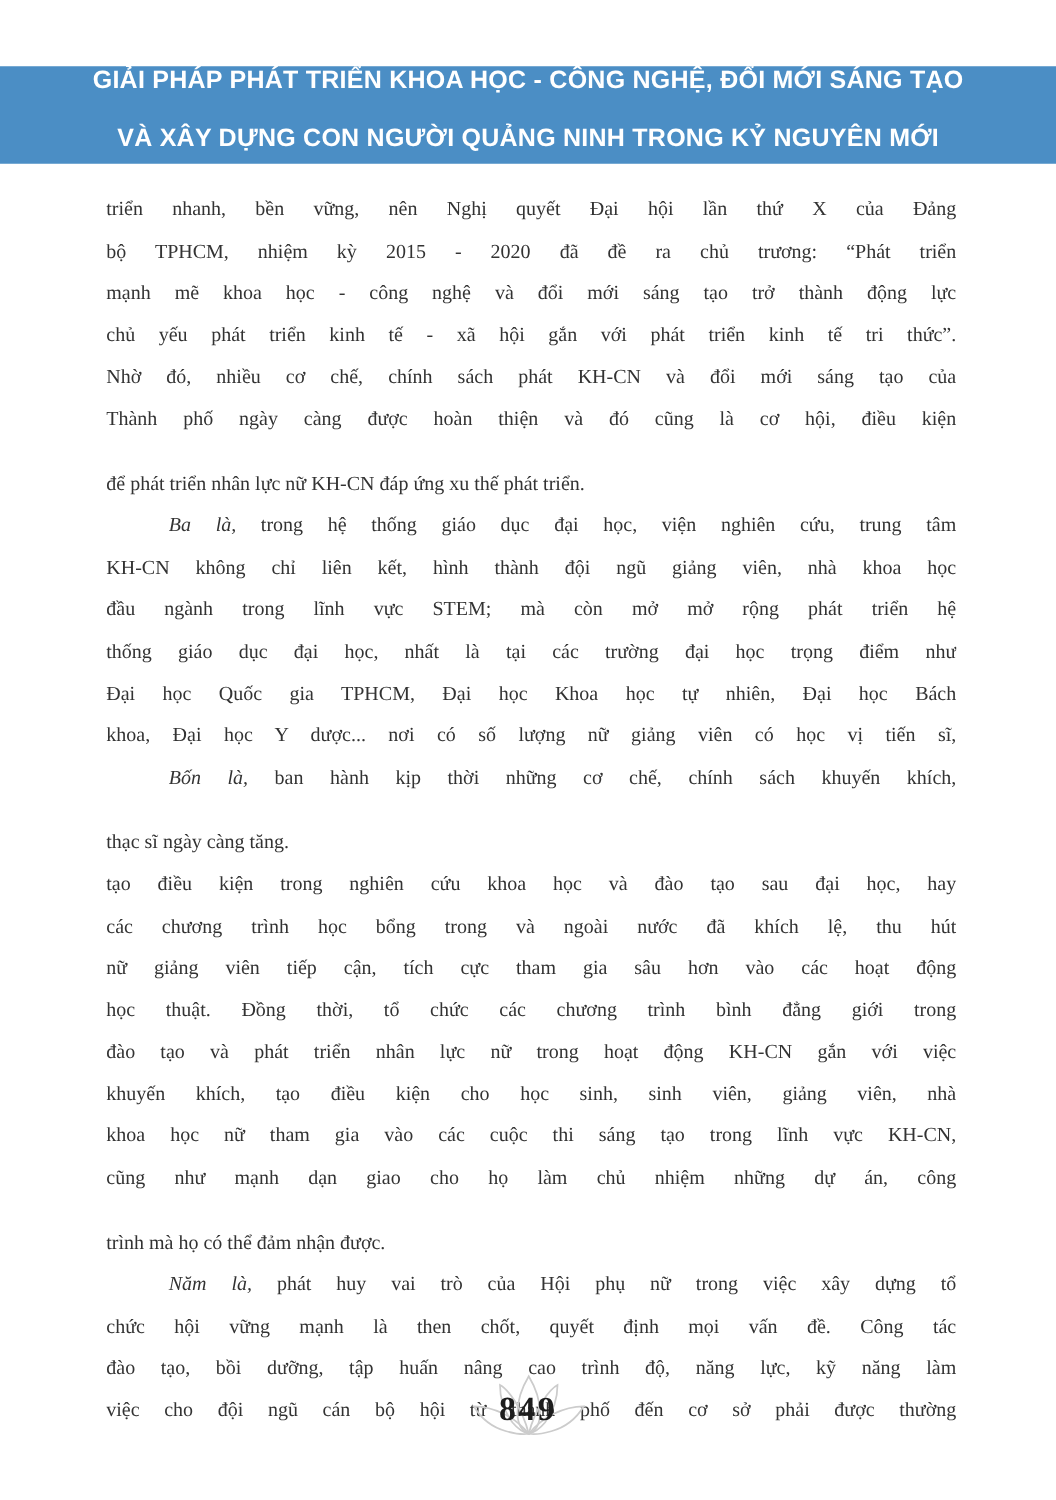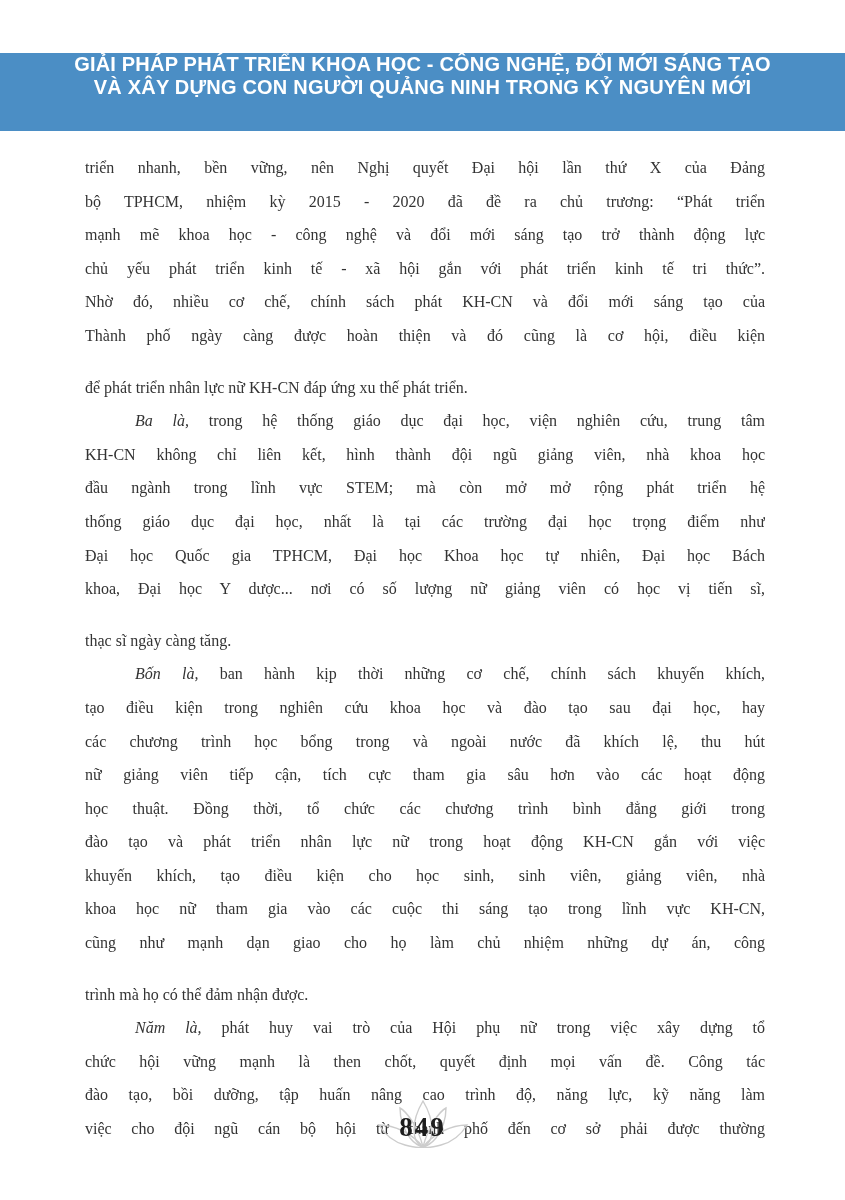--- a/index.html
+++ b/index.html
@@ -59,39 +59,39 @@
     color:#1d1d1d;text-align:center;
   }
 </style>
 </head>
 <body>
 
 <div class="page">
 
   <div class="band" style="background: rgb(75, 142, 197);">
     <div class="subtitle" style="color: rgb(255, 255, 255);">GIẢI PHÁP PHÁT TRIỂN KHOA HỌC - CÔNG NGHỆ, ĐỔI MỚI SÁNG TẠO</div>
-    <div class="subtitle" style="color: rgb(255, 255, 255);">VÀ XÂY DỰNG CON NGƯỜI QUẢNG NINH TRONG KỶ NGUYÊN MỚI</div>
+    <div class="subtitle" style="color: rgb(255, 255, 255); margin-top: 24px;">VÀ XÂY DỰNG CON NGƯỜI QUẢNG NINH TRONG KỶ NGUYÊN MỚI</div>
   </div>
 
   <div class="body-text" style="color: rgb(51, 51, 51);">
       <div class="line">triển nhanh, bền vững, nên Nghị quyết Đại hội lần thứ X của Đảng</div>
       <div class="line">bộ TPHCM, nhiệm kỳ 2015 - 2020 đã đề ra chủ trương: “Phát triển</div>
       <div class="line">mạnh mẽ khoa học - công nghệ và đổi mới sáng tạo trở thành động lực</div>
       <div class="line">chủ yếu phát triển kinh tế - xã hội gắn với phát triển kinh tế tri thức”.</div>
       <div class="line">Nhờ đó, nhiều cơ chế, chính sách phát KH-CN và đổi mới sáng tạo của</div>
       <div class="line">Thành phố ngày càng được hoàn thiện và đó cũng là cơ hội, điều kiện</div>
       <div class="line short">để phát triển nhân lực nữ KH-CN đáp ứng xu thế phát triển.</div>
       <div class="line indent"><span class="lead">Ba là,</span> trong hệ thống giáo dục đại học, viện nghiên cứu, trung tâm</div>
       <div class="line">KH-CN không chỉ liên kết, hình thành đội ngũ giảng viên, nhà khoa học</div>
       <div class="line">đầu ngành trong lĩnh vực STEM; mà còn mở mở rộng phát triển hệ</div>
       <div class="line">thống giáo dục đại học, nhất là tại các trường đại học trọng điểm như</div>
       <div class="line">Đại học Quốc gia TPHCM, Đại học Khoa học tự nhiên, Đại học Bách</div>
       <div class="line">khoa, Đại học Y dược... nơi có số lượng nữ giảng viên có học vị tiến sĩ,</div>
+      <div class="line indent"><span class="lead">Bốn là,</span> ban hành kịp thời những cơ chế, chính sách khuyến khích,</div>
       <div class="line short">thạc sĩ ngày càng tăng.</div>
-      <div class="line indent"><span class="lead">Bốn là,</span> ban hành kịp thời những cơ chế, chính sách khuyến khích,</div>
       <div class="line">tạo điều kiện trong nghiên cứu khoa học và đào tạo sau đại học, hay</div>
       <div class="line">các chương trình học bổng trong và ngoài nước đã khích lệ, thu hút</div>
       <div class="line">nữ giảng viên tiếp cận, tích cực tham gia sâu hơn vào các hoạt động</div>
       <div class="line">học thuật. Đồng thời, tổ chức các chương trình bình đẳng giới trong</div>
       <div class="line">đào tạo và phát triển nhân lực nữ trong hoạt động KH-CN gắn với việc</div>
       <div class="line">khuyến khích, tạo điều kiện cho học sinh, sinh viên, giảng viên, nhà</div>
       <div class="line">khoa học nữ tham gia vào các cuộc thi sáng tạo trong lĩnh vực KH-CN,</div>
       <div class="line">cũng như mạnh dạn giao cho họ làm chủ nhiệm những dự án, công</div>
       <div class="line short">trình mà họ có thể đảm nhận được.</div>
       <div class="line indent"><span class="lead">Năm là,</span> phát huy vai trò của Hội phụ nữ trong việc xây dựng tổ</div>

